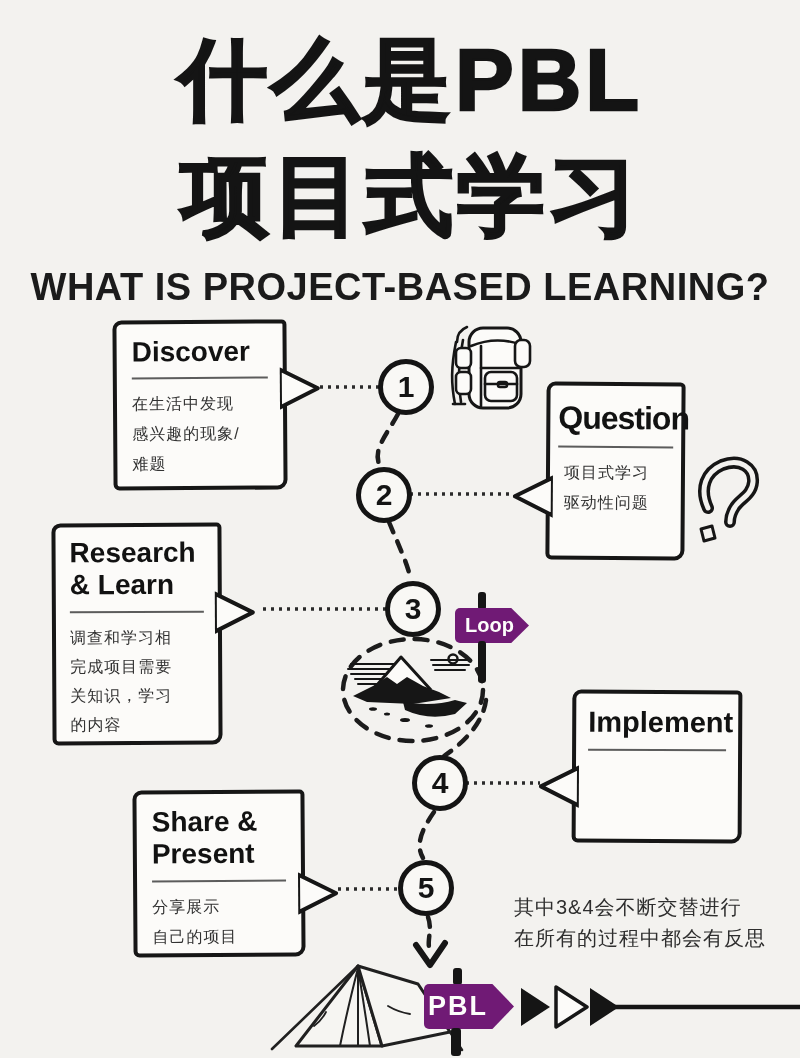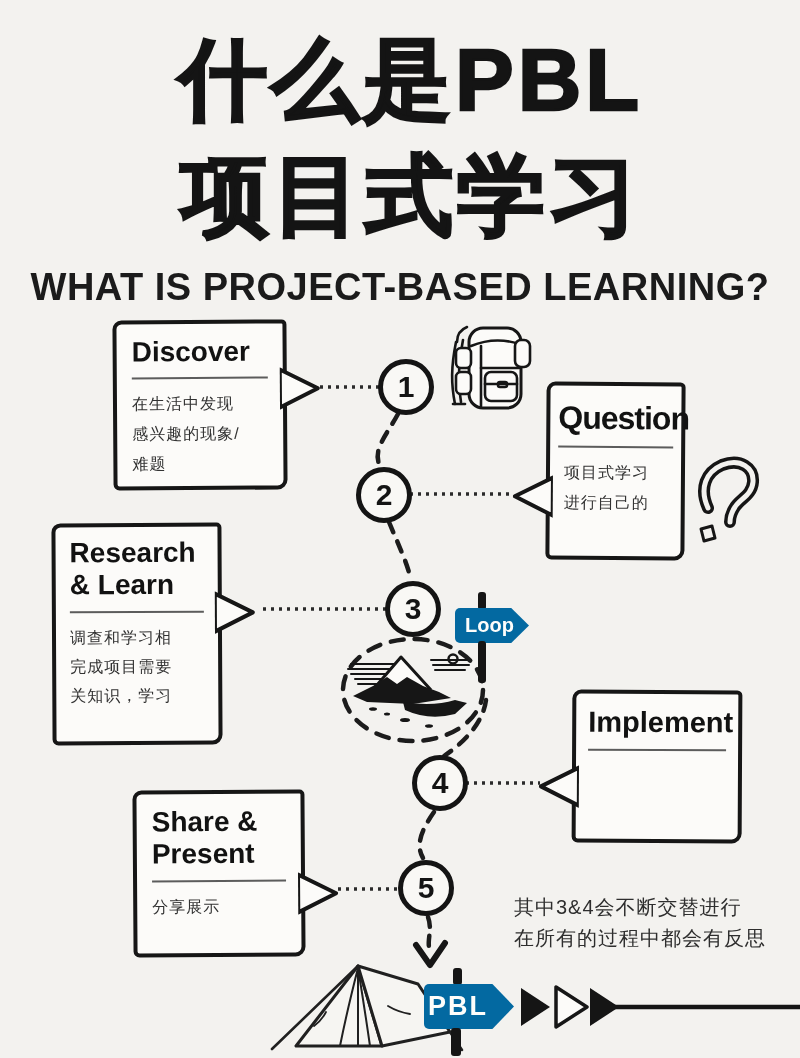--- a/index.html
+++ b/index.html
@@ -29,21 +29,21 @@
   .box-body{font-size:16px;line-height:30px;color:#323232;letter-spacing:1px;}
   .pointer{position:absolute;z-index:4;}
   .step-circle{
     position:absolute;width:56px;height:56px;box-sizing:border-box;
     border:5px solid #141414;border-radius:50%;background:#f9f8f5;
     display:flex;align-items:center;justify-content:center;
     font-size:30px;font-weight:bold;color:#141414;z-index:2;
   }
   .sign-post{position:absolute;background:#151515;border-radius:3px;z-index:2;}
   .sign-plate{
-    position:absolute;background:#0369a1;color:#fdfdfb;font-weight:bold;
+    position:absolute;background:#701a75;color:#fdfdfb;font-weight:bold;
     display:flex;align-items:center;z-index:2;box-sizing:border-box;
     clip-path:polygon(0 0,76% 0,100% 50%,76% 100%,0 100%);
     border-radius:5px;
   }
   .footnote{
     position:absolute;font-size:20px;line-height:31px;color:#2e2e2e;letter-spacing:1px;
     white-space:nowrap;
   }
   svg{display:block;}
   .overlay{position:absolute;left:0;top:0;z-index:1;pointer-events:none;}
@@ -131,35 +131,36 @@
     <svg class="pointer" style="right:-37px;top:43px;" width="40" height="44" viewBox="0 0 40 44">
       <polygon points="0,3 38,22 0,41" fill="#fcfbf9" stroke="#161616" stroke-width="4" stroke-linejoin="round"></polygon>
     </svg>
   </div>
 
   <div class="box" style="left:546px;top:382px;width:139px;height:178px;padding:14px 8px;transform:rotate(0.4deg);">
     <div class="box-title" style="font-size:32px;letter-spacing:-1px;">Question</div>
     <hr class="box-divider">
     <div class="box-body" style="padding-left:6px;">
       <div>项目式学习</div>
-      <div>进行自己的</div>
+      <div>驱动性问题</div>
     </div>
     <svg class="pointer" style="left:-37px;top:89px;" width="40" height="44" viewBox="0 0 40 44">
       <polygon points="40,3 2,22 40,41" fill="#fcfbf9" stroke="#161616" stroke-width="4" stroke-linejoin="round"></polygon>
     </svg>
   </div>
 
   <div class="box" style="left:52px;top:523px;width:170px;height:222px;padding:10px 14px;transform:rotate(-0.3deg);">
     <div class="box-title">Research</div>
     <div class="box-title">&amp; Learn</div>
     <hr class="box-divider">
     <div class="box-body" style="line-height:29px;">
       <div>调查和学习相</div>
       <div>完成项目需要</div>
       <div>关知识，学习</div>
+      <div>的内容</div>
     </div>
     <svg class="pointer" style="right:-37px;top:64px;" width="40" height="44" viewBox="0 0 40 44">
       <polygon points="0,3 38,22 0,41" fill="#fcfbf9" stroke="#161616" stroke-width="4" stroke-linejoin="round"></polygon>
     </svg>
   </div>
 
   <div>
     <div class="sign-post" style="left:478px;top:592px;width:8px;height:18px;"></div>
     <div class="sign-plate" style="left:455px;top:608px;width:74px;height:35px;font-size:20px;padding-left:10px;">
       <span>Loop</span>
@@ -189,20 +190,21 @@
       <polygon points="40,3 2,22 40,41" fill="#fcfbf9" stroke="#161616" stroke-width="4" stroke-linejoin="round"></polygon>
     </svg>
   </div>
 
   <div class="box" style="left:133px;top:790px;width:172px;height:167px;padding:12px 15px;transform:rotate(-0.4deg);">
     <div class="box-title">Share &amp;</div>
     <div class="box-title">Present</div>
     <hr class="box-divider">
     <div class="box-body">
       <div>分享展示</div>
+      <div>自己的项目</div>
     </div>
     <svg class="pointer" style="right:-37px;top:78px;" width="40" height="44" viewBox="0 0 40 44">
       <polygon points="0,3 38,22 0,41" fill="#fcfbf9" stroke="#161616" stroke-width="4" stroke-linejoin="round"></polygon>
     </svg>
   </div>
 
   <svg class="abs" style="left:262px;top:956px;z-index:2;" width="205" height="100" viewBox="0 0 205 100">
     <g fill="none" stroke="#202020" stroke-width="2.6" stroke-linecap="round" stroke-linejoin="round">
       <path d="M 96,10 L 10,93"></path>
       <path d="M 96,10 L 34,90 L 120,90 Z" fill="#f6f5f2" stroke-width="3"></path>

